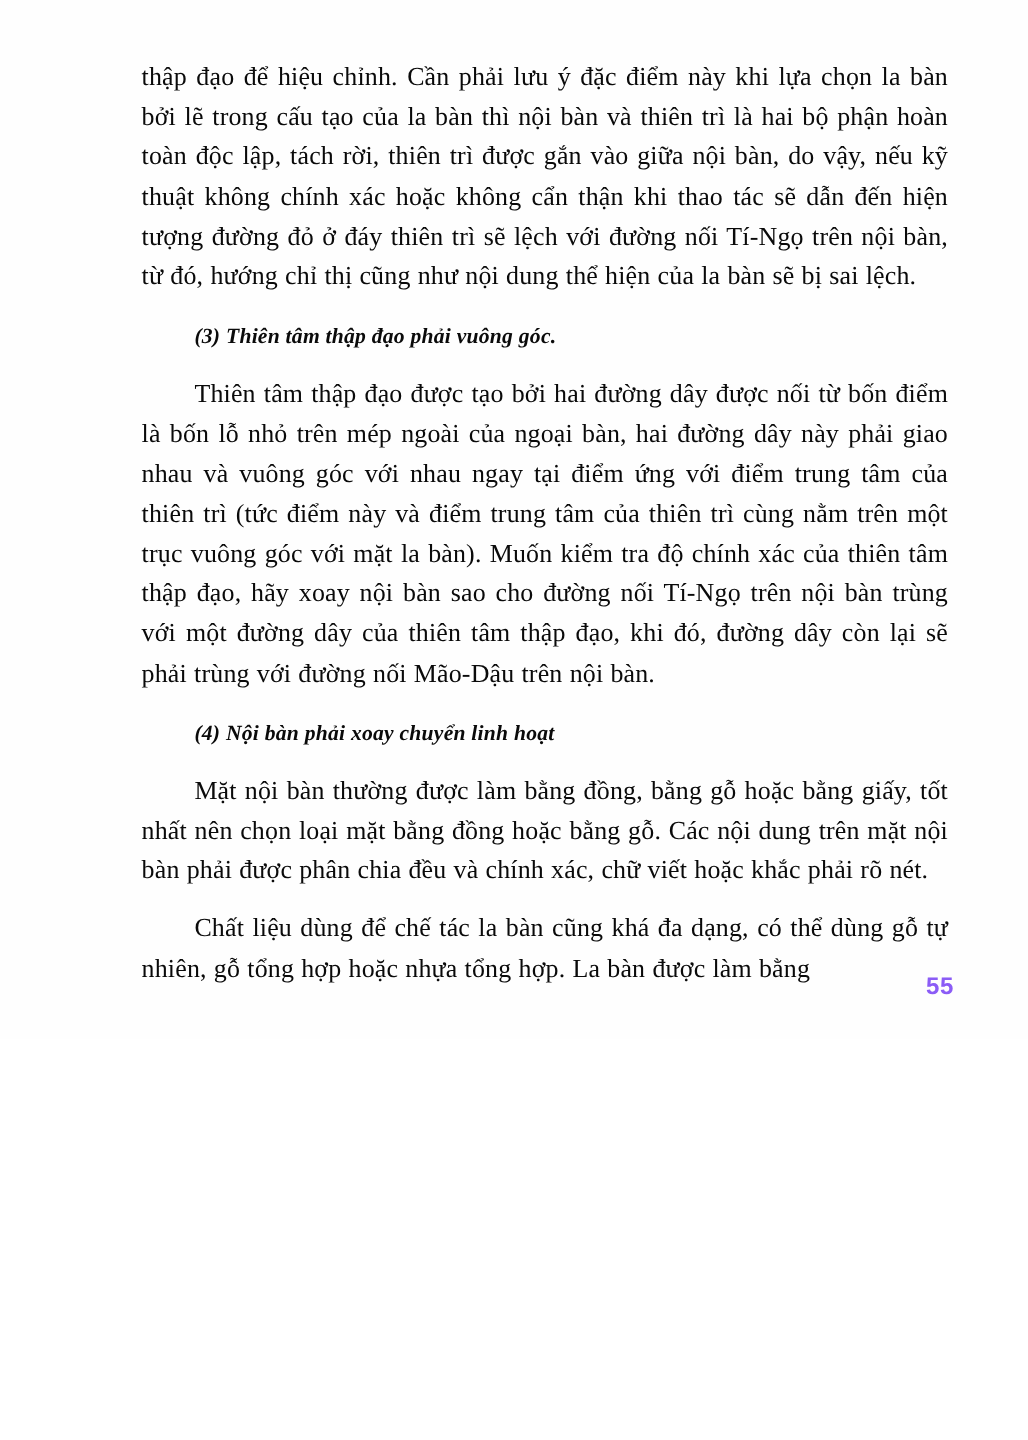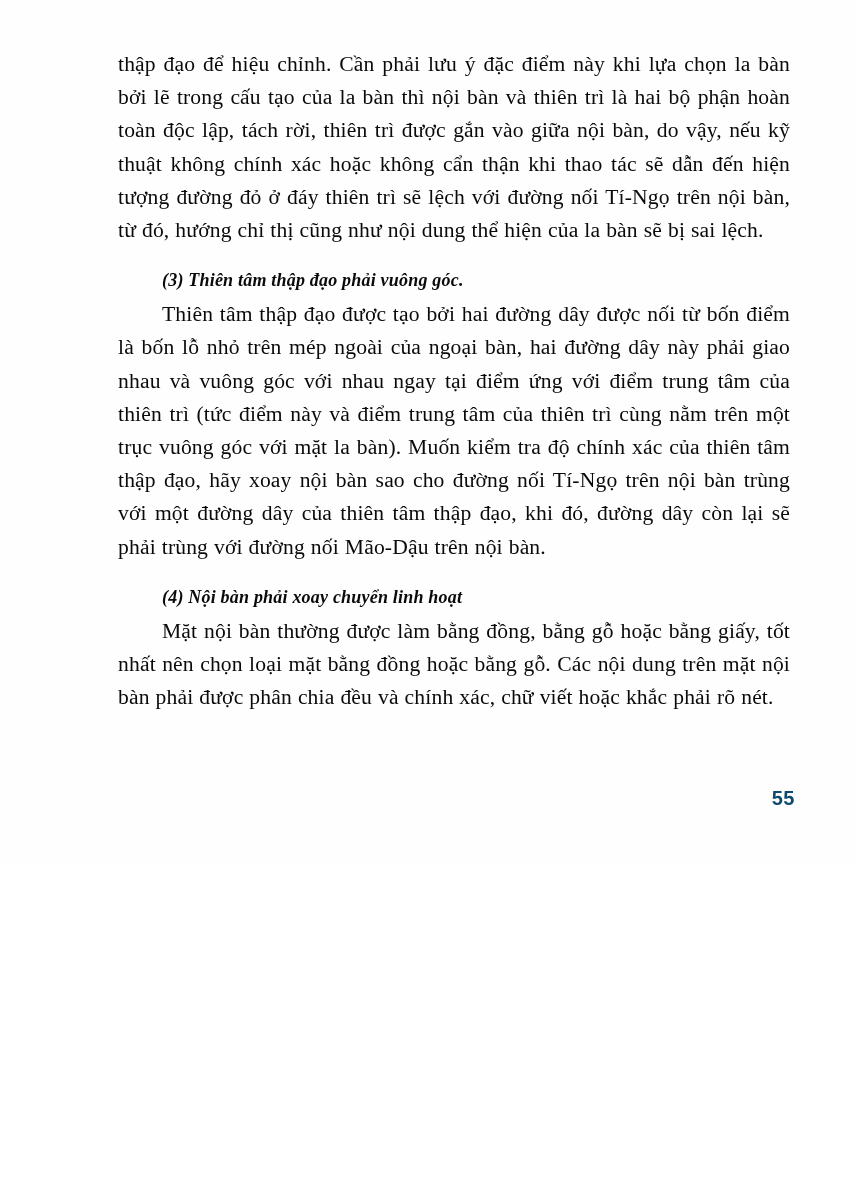--- a/index.html
+++ b/index.html
@@ -46,30 +46,30 @@
   .heading {
     font-size: 18px;
     line-height: 33px;
     font-weight: bold;
     font-style: italic;
     margin: 0;
     padding-left: 44px;
     letter-spacing: 0.2px;
   }
   .gap-before-heading { margin-top: 17px; }
-  .gap-after-heading  { margin-top: 1px; }
+  .gap-after-heading  { margin-top: 15px; }
 
   .page-number {
     position: absolute;
     right: 62px;
-    bottom: 56px;
+    bottom: 32px;
     font-family: "Liberation Sans", "DejaVu Sans", sans-serif;
     font-size: 20px;
     font-weight: bold;
-    color: #0c4a6e;
+    color: #8b5cf6;
     letter-spacing: 0.5px;
   }
 </style>
 </head>
 <body>
 
 <div class="page">
   <div class="content">
 
     <p class="para noindent">thập đạo để hiệu chỉnh. Cần phải lưu ý đặc điểm này khi lựa chọn la bàn bởi lẽ trong cấu tạo của la bàn thì nội bàn và thiên trì là hai bộ phận hoàn toàn độc lập, tách rời, thiên trì được gắn vào giữa nội bàn, do vậy, nếu kỹ thuật không chính xác hoặc không cẩn thận khi thao tác sẽ dẫn đến hiện tượng đường đỏ ở đáy thiên trì sẽ lệch với đường nối Tí-Ngọ trên nội bàn, từ đó, hướng chỉ thị cũng như nội dung thể hiện của la bàn sẽ bị sai lệch.</p>
@@ -80,17 +80,18 @@
 
     <h3 class="heading gap-before-heading">(4) Nội bàn phải xoay chuyển linh hoạt</h3>
 
 
 
     <p class="para gap-after-heading">Mặt nội bàn thường được làm bằng đồng, bằng gỗ hoặc bằng giấy, tốt nhất nên chọn loại mặt bằng đồng hoặc bằng gỗ. Các nội dung trên mặt nội bàn phải được phân chia đều và chính xác, chữ viết hoặc khắc phải rõ nét.</p>
 
 
 
 
+    <p class="para gap-after-heading">Chất liệu dùng để chế tác la bàn cũng khá đa dạng, có thể dùng gỗ tự nhiên, gỗ tổng hợp hoặc nhựa tổng hợp. La bàn được làm bằng</p>
 
   </div>
 
   <div class="page-number">55</div>
 </div>
 
 </body></html>

